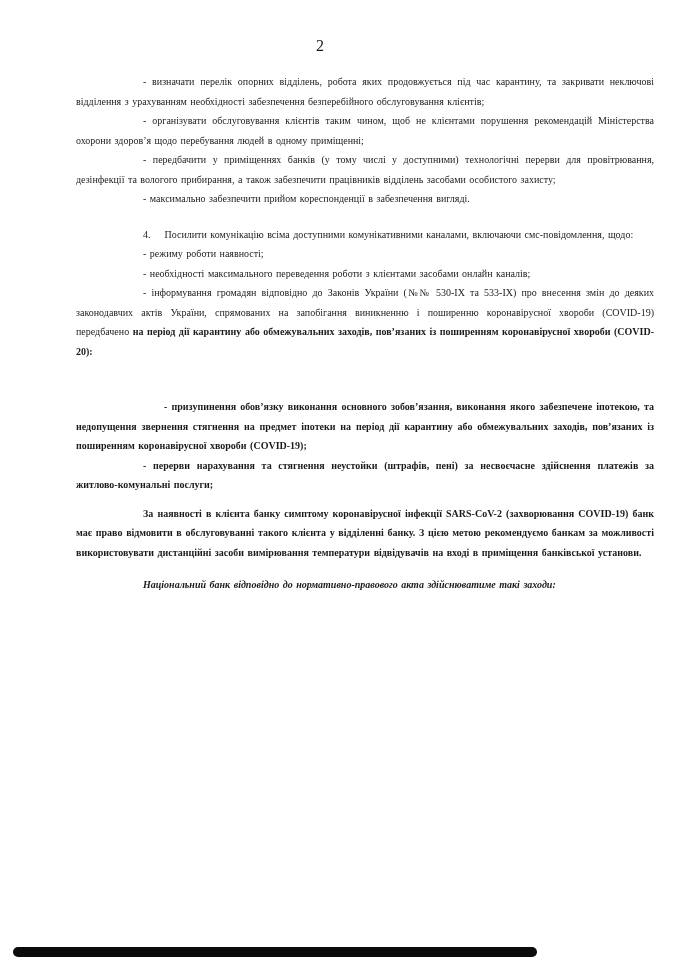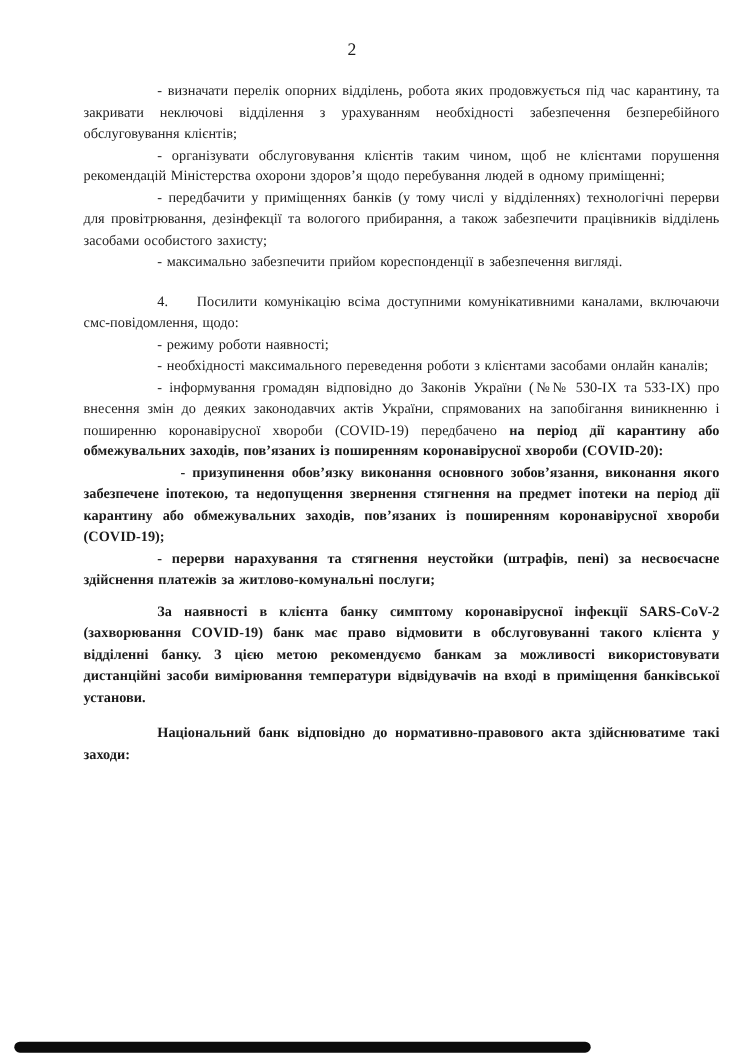--- a/index.html
+++ b/index.html
@@ -25,54 +25,55 @@
     font-size: 16px;
     line-height: 20px;
     text-align: center;
     position: relative;
     left: -45px;
     margin-top: 36px;
     margin-bottom: 16px;
   }
   p.doc {
     margin: 0;
-    font-size: 13px;
+    font-size: 10px;
     line-height: 19.5px;
     text-align: justify;
     text-indent: 67px;
     word-spacing: 1px;
   }
   p.doc.b, span.b {
     font-weight: bold;
   }
   p.doc.deep {
     text-indent: 88px;
+    margin-top: 36px;
   }
   .gap  { margin-top: 16px !important; }
   .gap2 { margin-top: 9px  !important; }
-  .gap3 { margin-top: 13px !important; }
+  .gap3 { margin-top: 13px !important; font-style: italic; }
   .bottom-bar {
     position: absolute;
     left: 13px;
     bottom: 3px;
     width: 524px;
     height: 10px;
     background: #0b0b0b;
     border-radius: 5px;
   }
 </style>
 </head>
 <body>
 
 <div class="page">
   <div class="pagenum">2</div>
 
   <p class="doc">- визначати перелік опорних відділень, робота яких продовжується під час карантину, та закривати неключові відділення з урахуванням необхідності забезпечення безперебійного обслуговування клієнтів;</p>
   <p class="doc">- організувати обслуговування клієнтів таким чином, щоб не клієнтами порушення рекомендацій Міністерства охорони здоров’я щодо перебування людей в одному приміщенні;</p>
-  <p class="doc">- передбачити у приміщеннях банків (у тому числі у відділеннях) технологічні перерви для провітрювання, дезінфекції та вологого прибирання, а також забезпечити працівників відділень засобами особистого захисту;</p>
+  <p class="doc">- передбачити у приміщеннях банків (у тому числі у доступними) технологічні перерви для провітрювання, дезінфекції та вологого прибирання, а також забезпечити працівників відділень засобами особистого захисту;</p>
   <p class="doc">- максимально забезпечити прийом кореспонденції в забезпечення вигляді.</p>
 
   <p class="doc gap">4.&nbsp;&nbsp;&nbsp;&nbsp;Посилити комунікацію всіма доступними комунікативними каналами, включаючи смс-повідомлення, щодо:</p>
   <p class="doc">- режиму роботи наявності;</p>
   <p class="doc">- необхідності максимального переведення роботи з клієнтами засобами онлайн каналів;</p>
 
   <p class="doc"><span>- інформування громадян відповідно до Законів України (№№ 530-IX та 533-IX) про внесення змін до деяких законодавчих актів України, спрямованих на запобігання виникненню і поширенню коронавірусної хвороби (COVID-19) передбачено </span><span class="b">на період дії карантину або обмежувальних заходів, пов’язаних із поширенням коронавірусної хвороби (COVID-20):</span></p>
 
   <p class="doc b deep">- призупинення обов’язку виконання основного зобов’язання, виконання якого забезпечене іпотекою, та недопущення звернення стягнення на предмет іпотеки на період дії карантину або обмежувальних заходів, пов’язаних із поширенням коронавірусної хвороби (COVID-19);</p>
   <p class="doc b">- перерви нарахування та стягнення неустойки (штрафів, пені) за несвоєчасне здійснення платежів за житлово-комунальні послуги;</p>

